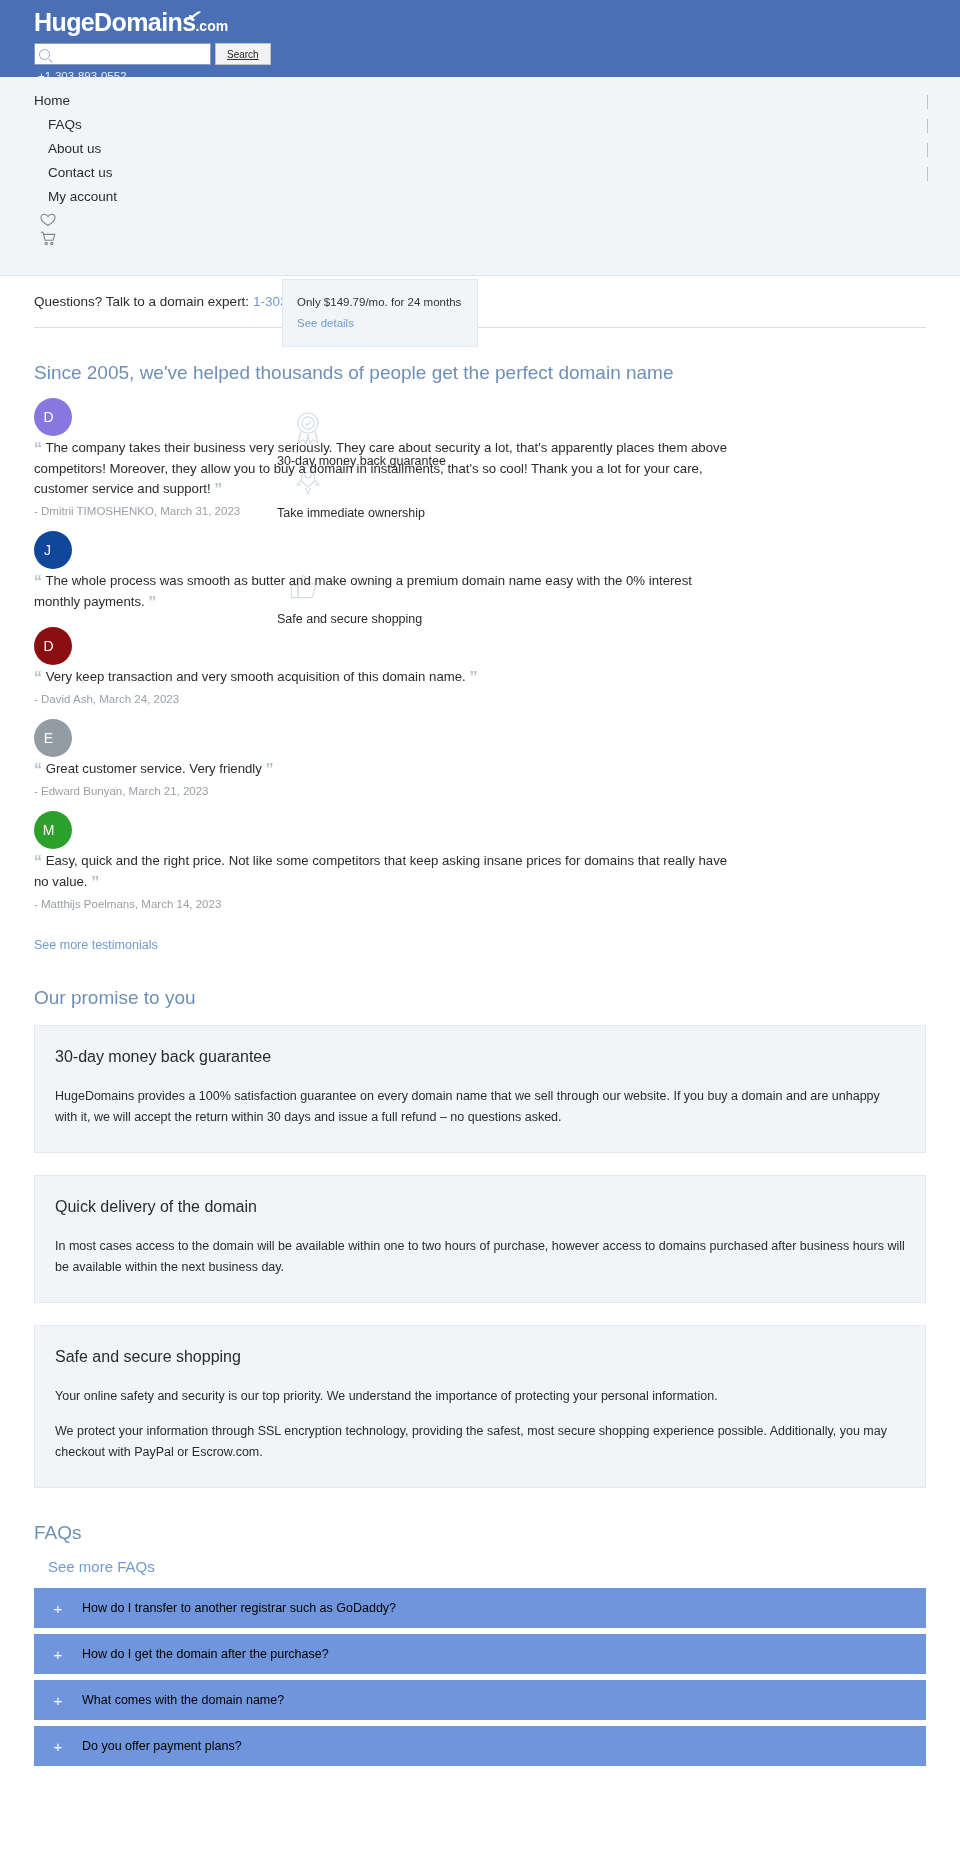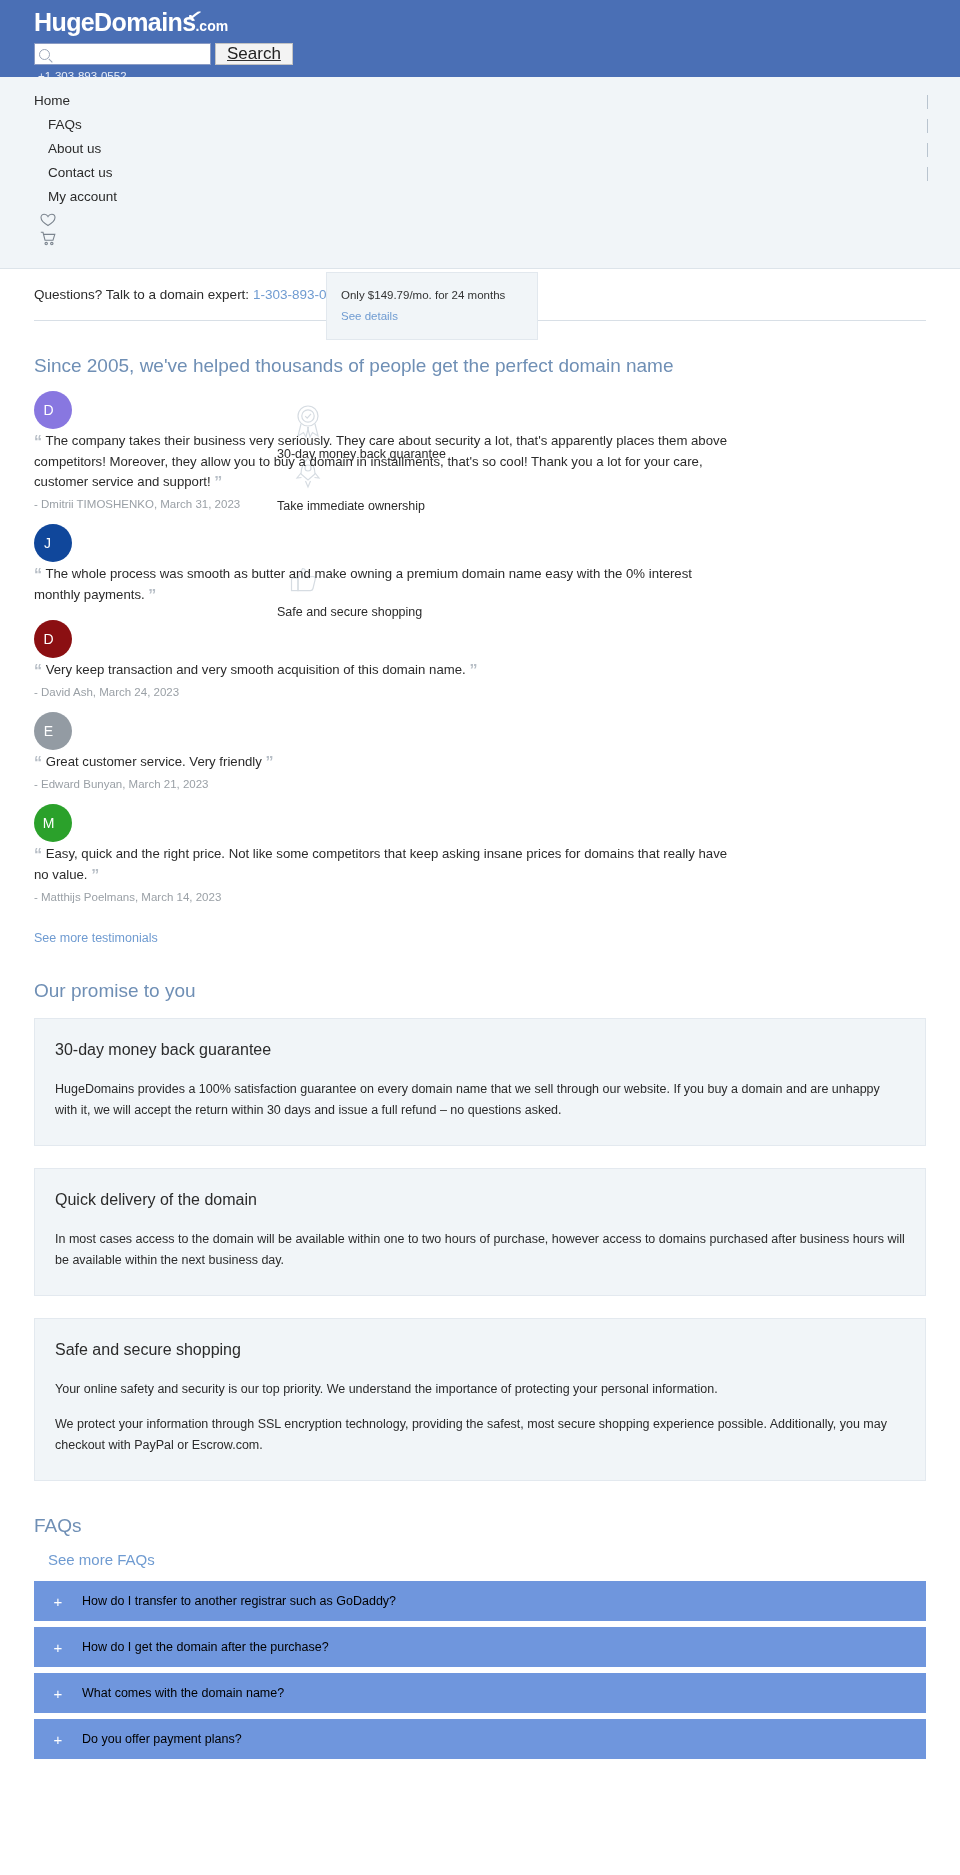--- a/index.html
+++ b/index.html
@@ -77,38 +77,38 @@
     font-size: 12px;
     font-family: "Liberation Sans", sans-serif;
     width: 100%;
     padding-left: 4px;
     background: transparent;
   }
   .search-btn {
     margin-left: 4px;
     background: #f3f3f3;
     border: 1px solid #c3c3c3;
-    font-size: 17px;
+    font-size: 10px;
     font-family: "Liberation Sans", sans-serif;
     padding: 0 11px;
     cursor: pointer;
     color: #222;
   }
   .phone-top {
     color: #e9eef7;
     font-size: 11.5px;
     margin-top: 5px;
     margin-left: 4px;
   }
 
   
   .nav {
     background: #f1f5f8;
     border-bottom: 1px solid #dde4ea;
-    padding: 12px 0 17px 0;
+    padding: 12px 0 24px 0;
     position: relative;
   }
   .nav-item {
     font-size: 13.5px;
     color: #2b2b2b;
     line-height: 24px;
     padding-left: 34px;
     cursor: pointer;
   }
   .nav-item.sub { padding-left: 48px; }
@@ -133,29 +133,28 @@
     margin: 18px 34px 0 34px;
     height: 1px;
     background: #d8dfe6;
   }
 
   
   .tooltip {
     position: absolute;
     left: 282px;
     top: 3px;
-    width: 212px;
+    width: 196px;
     background: #f1f5f8;
     border: 1px solid #e2e8ee;
     padding: 12px 14px 12px 14px;
     font-size: 11.5px;
     line-height: 21px;
     color: #333;
     z-index: 20;
-    margin-left: 44px;
   }
   .tooltip a { color: #6f9bd1; text-decoration: none; }
 
   
   h2.section {
     font-size: 19px;
     font-weight: normal;
     color: #6f8fb5;
     margin: 34px 4px 0 34px;
   }

